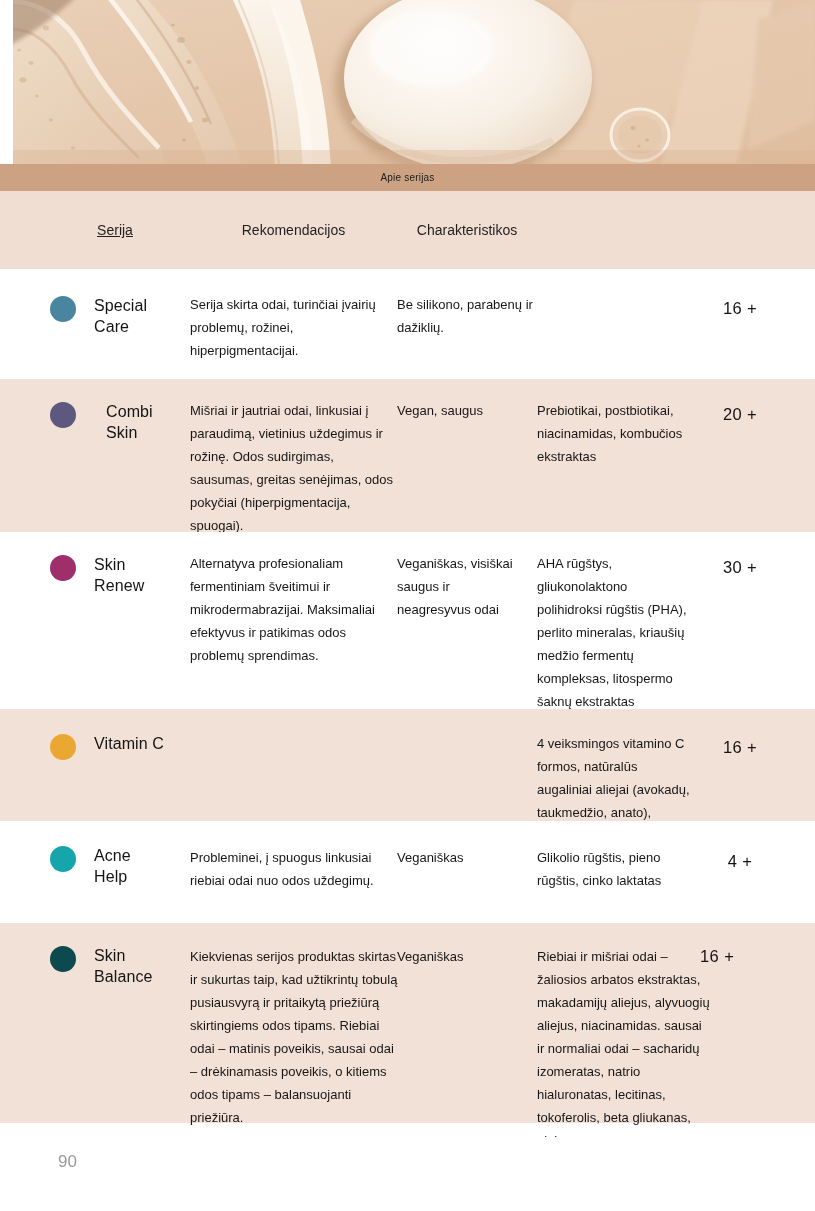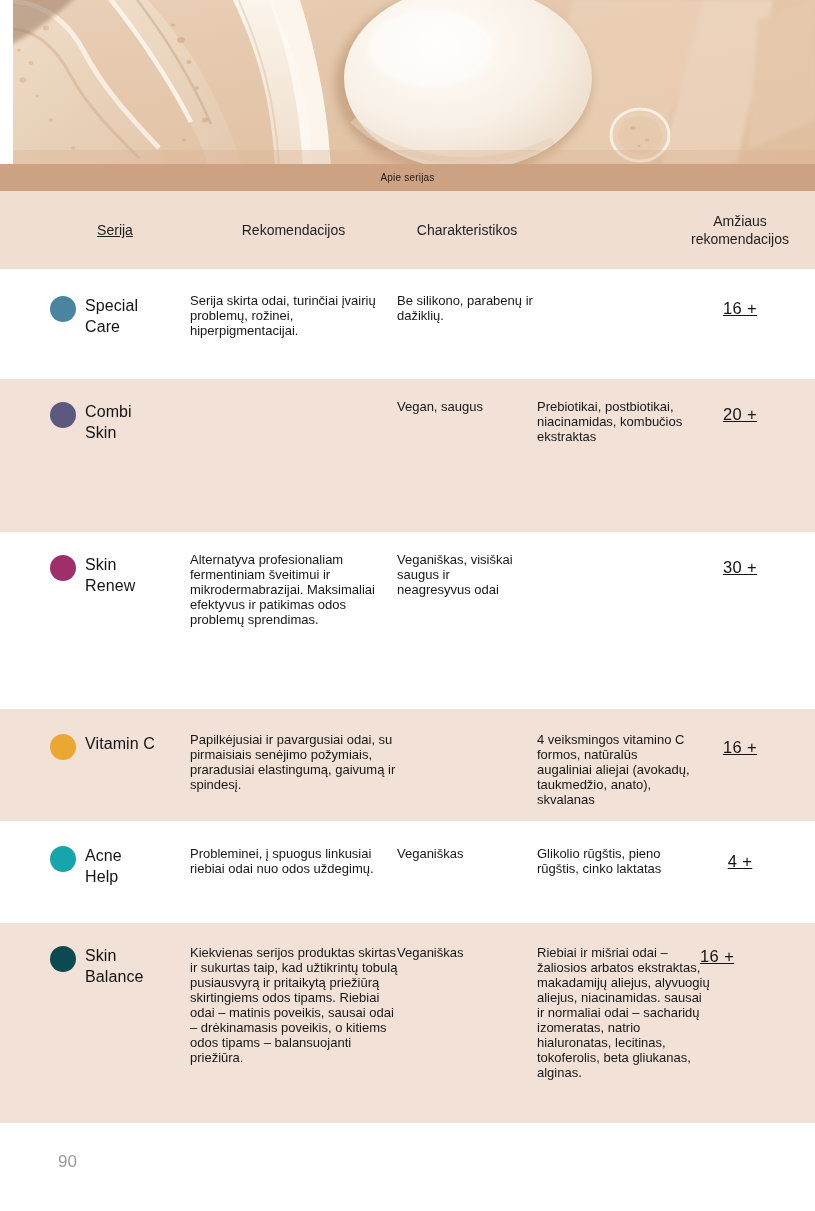--- a/index.html
+++ b/index.html
@@ -93,35 +93,35 @@
 
   .row {
     position: relative;
     background: #ffffff;
   }
   .row.alt { background: #f2e1d6; }
 
   .cell {
     position: absolute;
     font-size: 13px;
-    line-height: 15px;
+    line-height: 23px;
     color: #171717;
     box-sizing: border-box;
   }
 
   .cell.c1 { left: 190px; width: 210px; }
   .cell.c2 { left: 397px; width: 143px; }
   .cell.c3 { left: 537px; width: 155px; }
 
   .serie {
     position: absolute;
     left: 50px;
     display: flex;
     align-items: flex-start;
-    gap: 9px;
+    gap: 18px;
   }
   .dot {
     width: 26px;
     height: 26px;
     border-radius: 50%;
     flex: 0 0 26px;
     margin-top: 1px;
   }
   .serie-name {
     font-size: 16px;
@@ -131,21 +131,20 @@
     letter-spacing: .1px;
   }
   .age {
     position: absolute;
     left: 665px;
     width: 150px;
     text-align: center;
     font-size: 16.5px;
     color: #141414;
     letter-spacing: .4px;
-    text-decoration: underline;
   }
   .age.shift { text-align: left; left: 700px; width: 110px; }
 
   
   .footer {
     position: absolute;
     left: 0;
     bottom: 0;
     width: 815px;
     height: 74px;
@@ -264,64 +263,63 @@
   <div class="table">
 
     <div class="title-band">
       <span class="title-text">Apie serijas</span>
     </div>
 
     <div class="head-row">
       <div class="head-cell c0">Serija</div>
       <div class="head-cell c1">Rekomendacijos</div>
       <div class="head-cell c2">Charakteristikos</div>
-      <div class="head-cell c4" style="white-space:pre-line">Amžiaus
-rekomendacijos</div>
     </div>
 
     <div class="row" style="height:110px">
       <div class="serie" style="top:26px">
         <span class="dot" style="background:#4a85a0"></span>
         <span class="serie-name" style="white-space: pre-line;">Special
 Care</span>
       </div>
       <div class="cell c1" style="top:24px">Serija skirta odai, turinčiai įvairių problemų, rožinei, hiperpigmentacijai.</div>
       <div class="cell c2" style="top:24px">Be silikono, parabenų ir dažiklių.</div>
       <div class="cell c3" style="top:24px"></div>
       <div class="age" style="top:30px">16 +</div>
     </div>
 
     <div class="row alt" style="height:153px">
       <div class="serie" style="top:22px">
         <span class="dot" style="background:#5c587e"></span>
-        <span class="serie-name" style="white-space: pre-line;">Combi
+        <span class="serie-name" style="white-space: pre-line; margin-left: 12px;">Combi
 Skin</span>
       </div>
+      <div class="cell c1" style="top:20px">Mišriai ir jautriai odai, linkusiai į paraudimą, vietinius uždegimus ir rožinę. Odos sudirgimas, sausumas, greitas senėjimas, odos pokyčiai (hiperpigmentacija, spuogai).</div>
       <div class="cell c2" style="top:20px">Vegan, saugus</div>
       <div class="cell c3" style="top:20px">Prebiotikai, postbiotikai, niacinamidas, kombučios ekstraktas</div>
       <div class="age" style="top:26px">20 +</div>
     </div>
 
     <div class="row" style="height:177px">
       <div class="serie" style="top:22px">
         <span class="dot" style="background:#9e2f6b"></span>
         <span class="serie-name" style="white-space: pre-line;">Skin
 Renew</span>
       </div>
       <div class="cell c2" style="top:20px;width:120px">Veganiškas, visiškai saugus ir neagresyvus odai</div>
       <div class="cell c1" style="top:20px;width:208px">Alternatyva profesionaliam fermentiniam šveitimui ir mikrodermabrazijai. Maksimaliai efektyvus ir patikimas odos problemų sprendimas.</div>
+      <div class="cell c3" style="top:20px">AHA rūgštys, gliukonolaktono polihidroksi rūgštis (PHA), perlito mineralas, kriaušių medžio fermentų kompleksas, litospermo šaknų ekstraktas</div>
       <div class="age" style="top:26px">30 +</div>
     </div>
 
     <div class="row alt" style="height:112px">
       <div class="serie" style="top:24px">
         <span class="dot" style="background:#eaa832"></span>
         <span class="serie-name" style="white-space: pre-line;">Vitamin C</span>
       </div>
-      <div class="cell c1" style="top:23px;width:215px">Papilkėjusiai ir pavargusiai odai, su pirmaisiais senėjimo požymiais, praradusiai elastingumą, gaivumą ir spindesį.</div>
       <div class="cell c2" style="top:23px"></div>
       <div class="cell c3" style="top:23px">4 veiksmingos vitamino C formos, natūralūs augaliniai aliejai (avokadų, taukmedžio, anato), skvalanas</div>
       <div class="age" style="top:29px">16 +</div>
     </div>
 
     <div class="row" style="height:102px">
       <div class="serie" style="top:24px">
         <span class="dot" style="background:#16a5ab"></span>
         <span class="serie-name" style="white-space: pre-line;">Acne
 Help</span>

